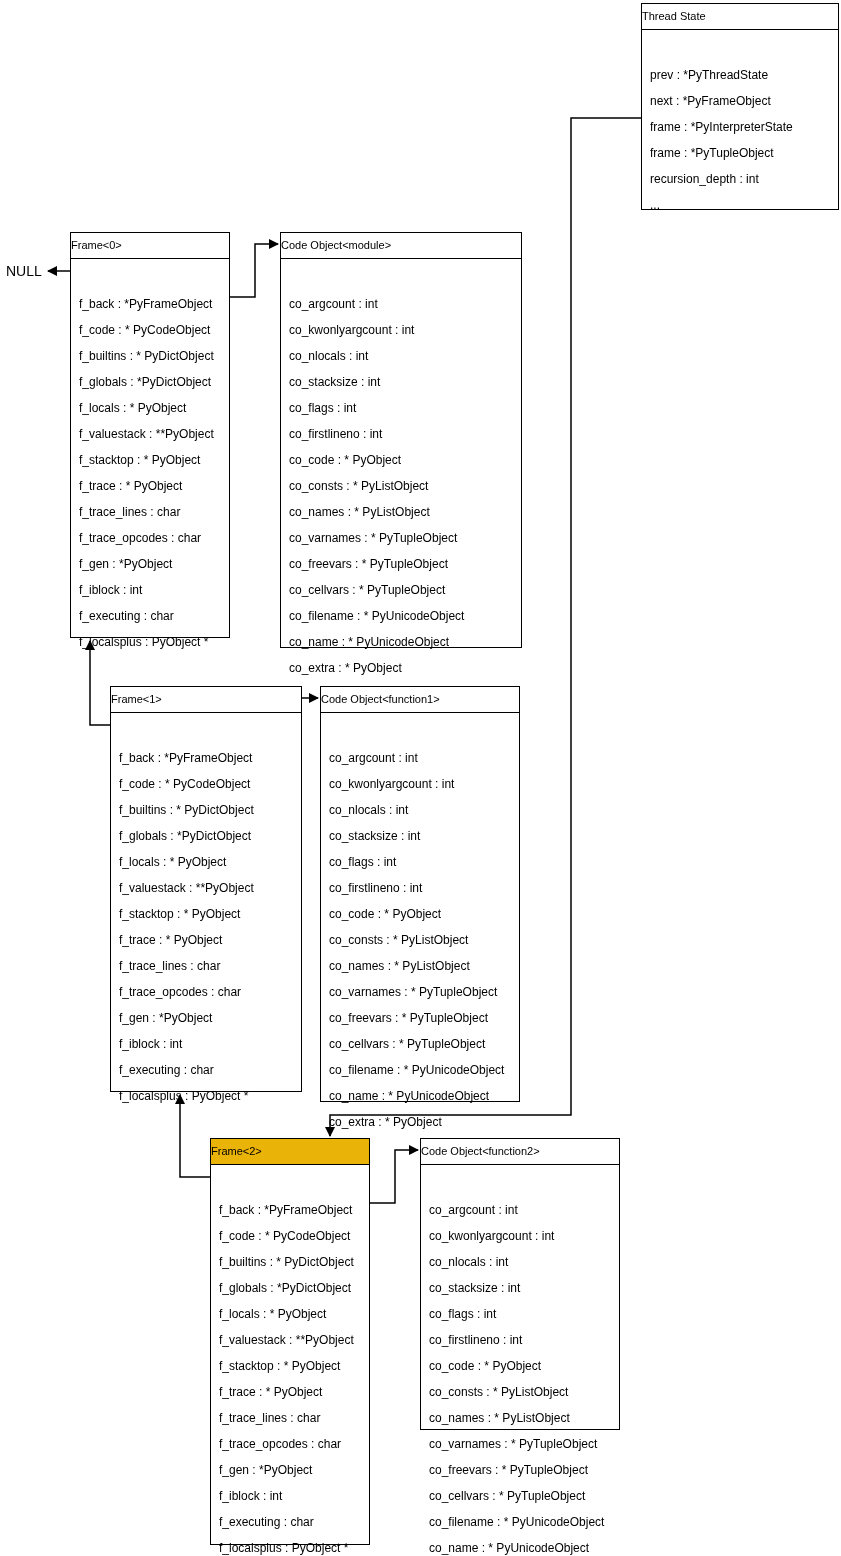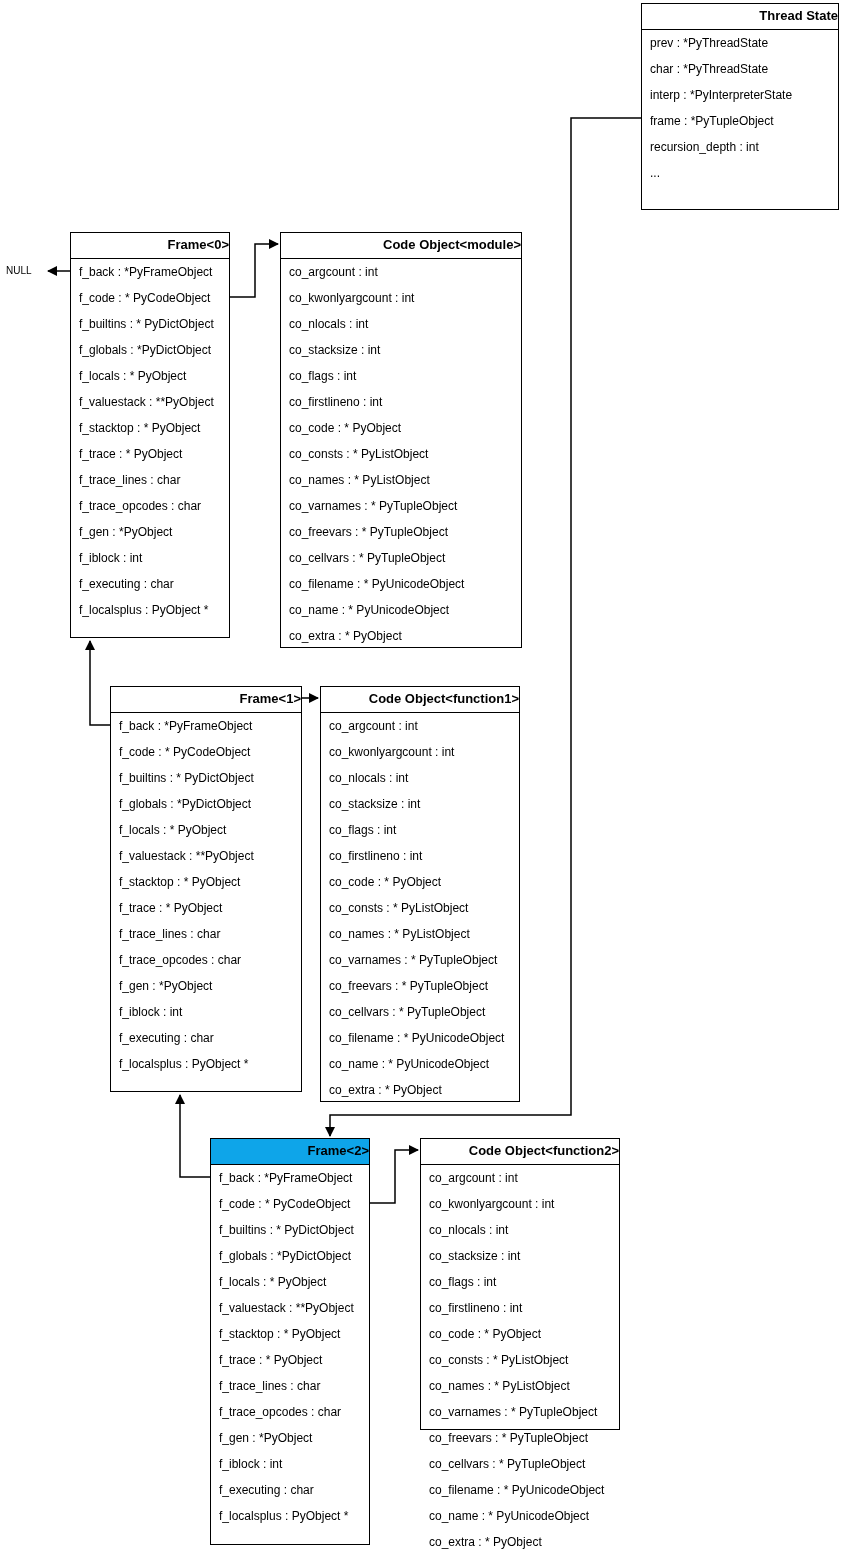--- a/index.html
+++ b/index.html
@@ -19,42 +19,43 @@
   }
   .box {
     position: absolute;
     background: #ffffff;
     border: 1.5px solid #000000;
     box-sizing: border-box;
   }
   .box-title {
     height: 26px;
     line-height: 24px;
-    text-align: right;
-    font-weight: bold;
-    font-size: 13px;
+    text-align: left;
+    font-weight: normal;
+    font-size: 11px;
     border-bottom: 1.5px solid #000000;
     box-sizing: border-box;
     white-space: nowrap;
   }
   .box-body {
     position: relative;
+    margin-top: 32px;
   }
   .field-row {
     height: 26px;
     line-height: 26px;
     padding-left: 8px;
     font-size: 12px;
     white-space: nowrap;
   }
   #null-label {
     position: absolute;
     left: 6px;
     top: 263px;
-    font-size: 10px;
+    font-size: 14px;
     line-height: 16px;
   }
   #connector-layer {
     position: absolute;
     left: 0;
     top: 0;
     width: 841px;
     height: 1556px;
     pointer-events: none;
   }
@@ -83,22 +84,22 @@
     <path class="connector" d="M370,1203 L395,1203 L395,1150 L418,1150" marker-end="url(#arrow)"></path>
     <path class="connector" d="M641,118 L571,118 L571,1115 L330,1115 L330,1136" marker-end="url(#arrow)"></path>
   </svg>
 
   <div id="null-label">NULL</div>
 
   <div class="box" style="left:641px; top:3px; width:198px; height:207px;">
     <div class="box-title">Thread State</div>
     <div class="box-body">
         <div class="field-row">prev : *PyThreadState</div>
-        <div class="field-row">char : *PyThreadState</div>
-        <div class="field-row">interp : *PyInterpreterState</div>
+        <div class="field-row">next : *PyFrameObject</div>
+        <div class="field-row">frame : *PyInterpreterState</div>
         <div class="field-row">frame : *PyTupleObject</div>
         <div class="field-row">recursion_depth : int</div>
         <div class="field-row">...</div>
       </div>
   </div>
 
   <div class="box" style="left:70px; top:232px; width:160px; height:406px;">
     <div class="box-title">Frame&lt;0&gt;</div>
     <div class="box-body">
         <div class="field-row">f_back : *PyFrameObject</div>
@@ -174,21 +175,21 @@
         <div class="field-row">co_varnames : * PyTupleObject</div>
         <div class="field-row">co_freevars : * PyTupleObject</div>
         <div class="field-row">co_cellvars : * PyTupleObject</div>
         <div class="field-row">co_filename : * PyUnicodeObject</div>
         <div class="field-row">co_name : * PyUnicodeObject</div>
         <div class="field-row">co_extra : * PyObject</div>
       </div>
   </div>
 
   <div class="box" style="left:210px; top:1138px; width:160px; height:407px;">
-    <div class="box-title" style="background: #0ea5e9; padding-left: 24px;">Frame&lt;2&gt;</div>
+    <div class="box-title" style="background: #eab308;">Frame&lt;2&gt;</div>
     <div class="box-body">
         <div class="field-row">f_back : *PyFrameObject</div>
         <div class="field-row">f_code : * PyCodeObject</div>
         <div class="field-row">f_builtins : * PyDictObject</div>
         <div class="field-row">f_globals : *PyDictObject</div>
         <div class="field-row">f_locals : * PyObject</div>
         <div class="field-row">f_valuestack : **PyObject</div>
         <div class="field-row">f_stacktop : * PyObject</div>
         <div class="field-row">f_trace : * PyObject</div>
         <div class="field-row">f_trace_lines : char</div>

